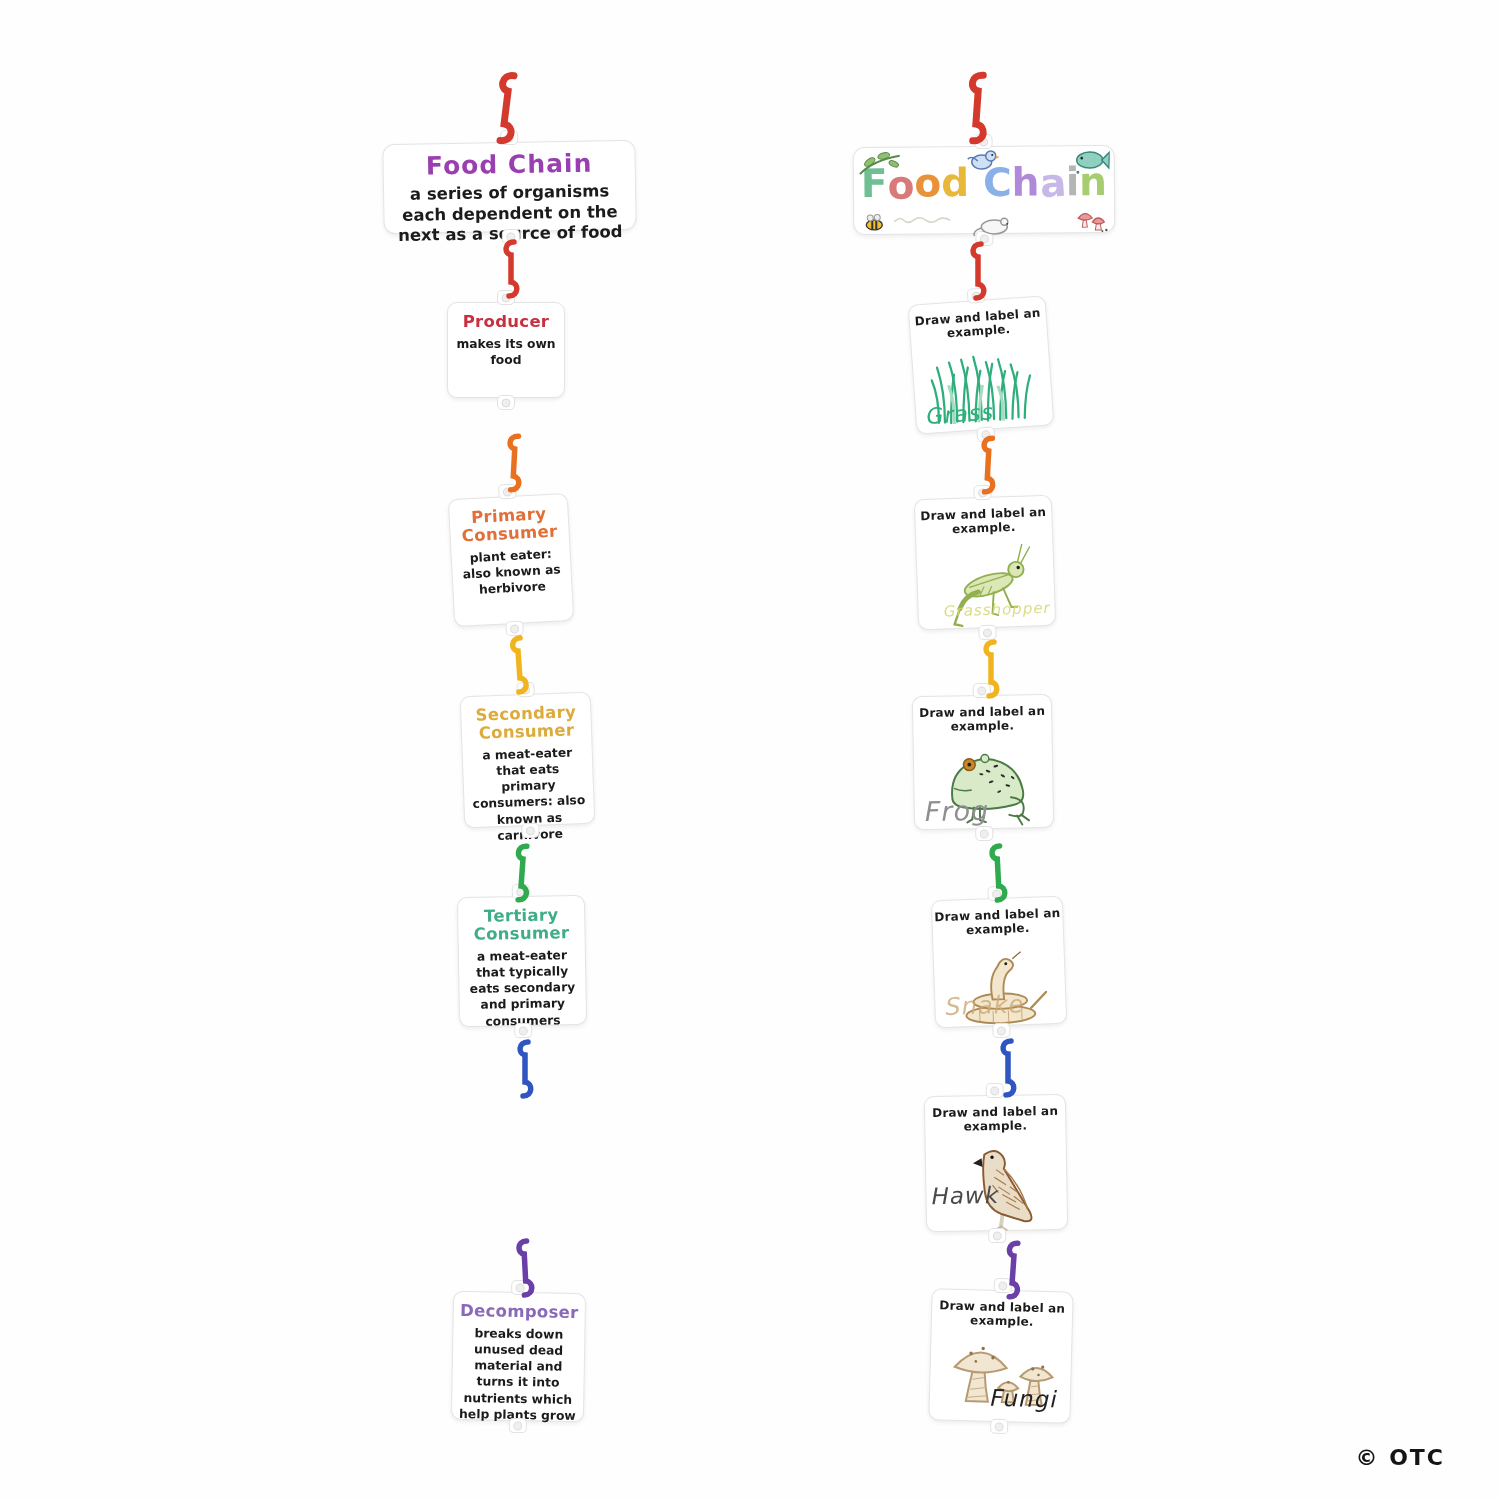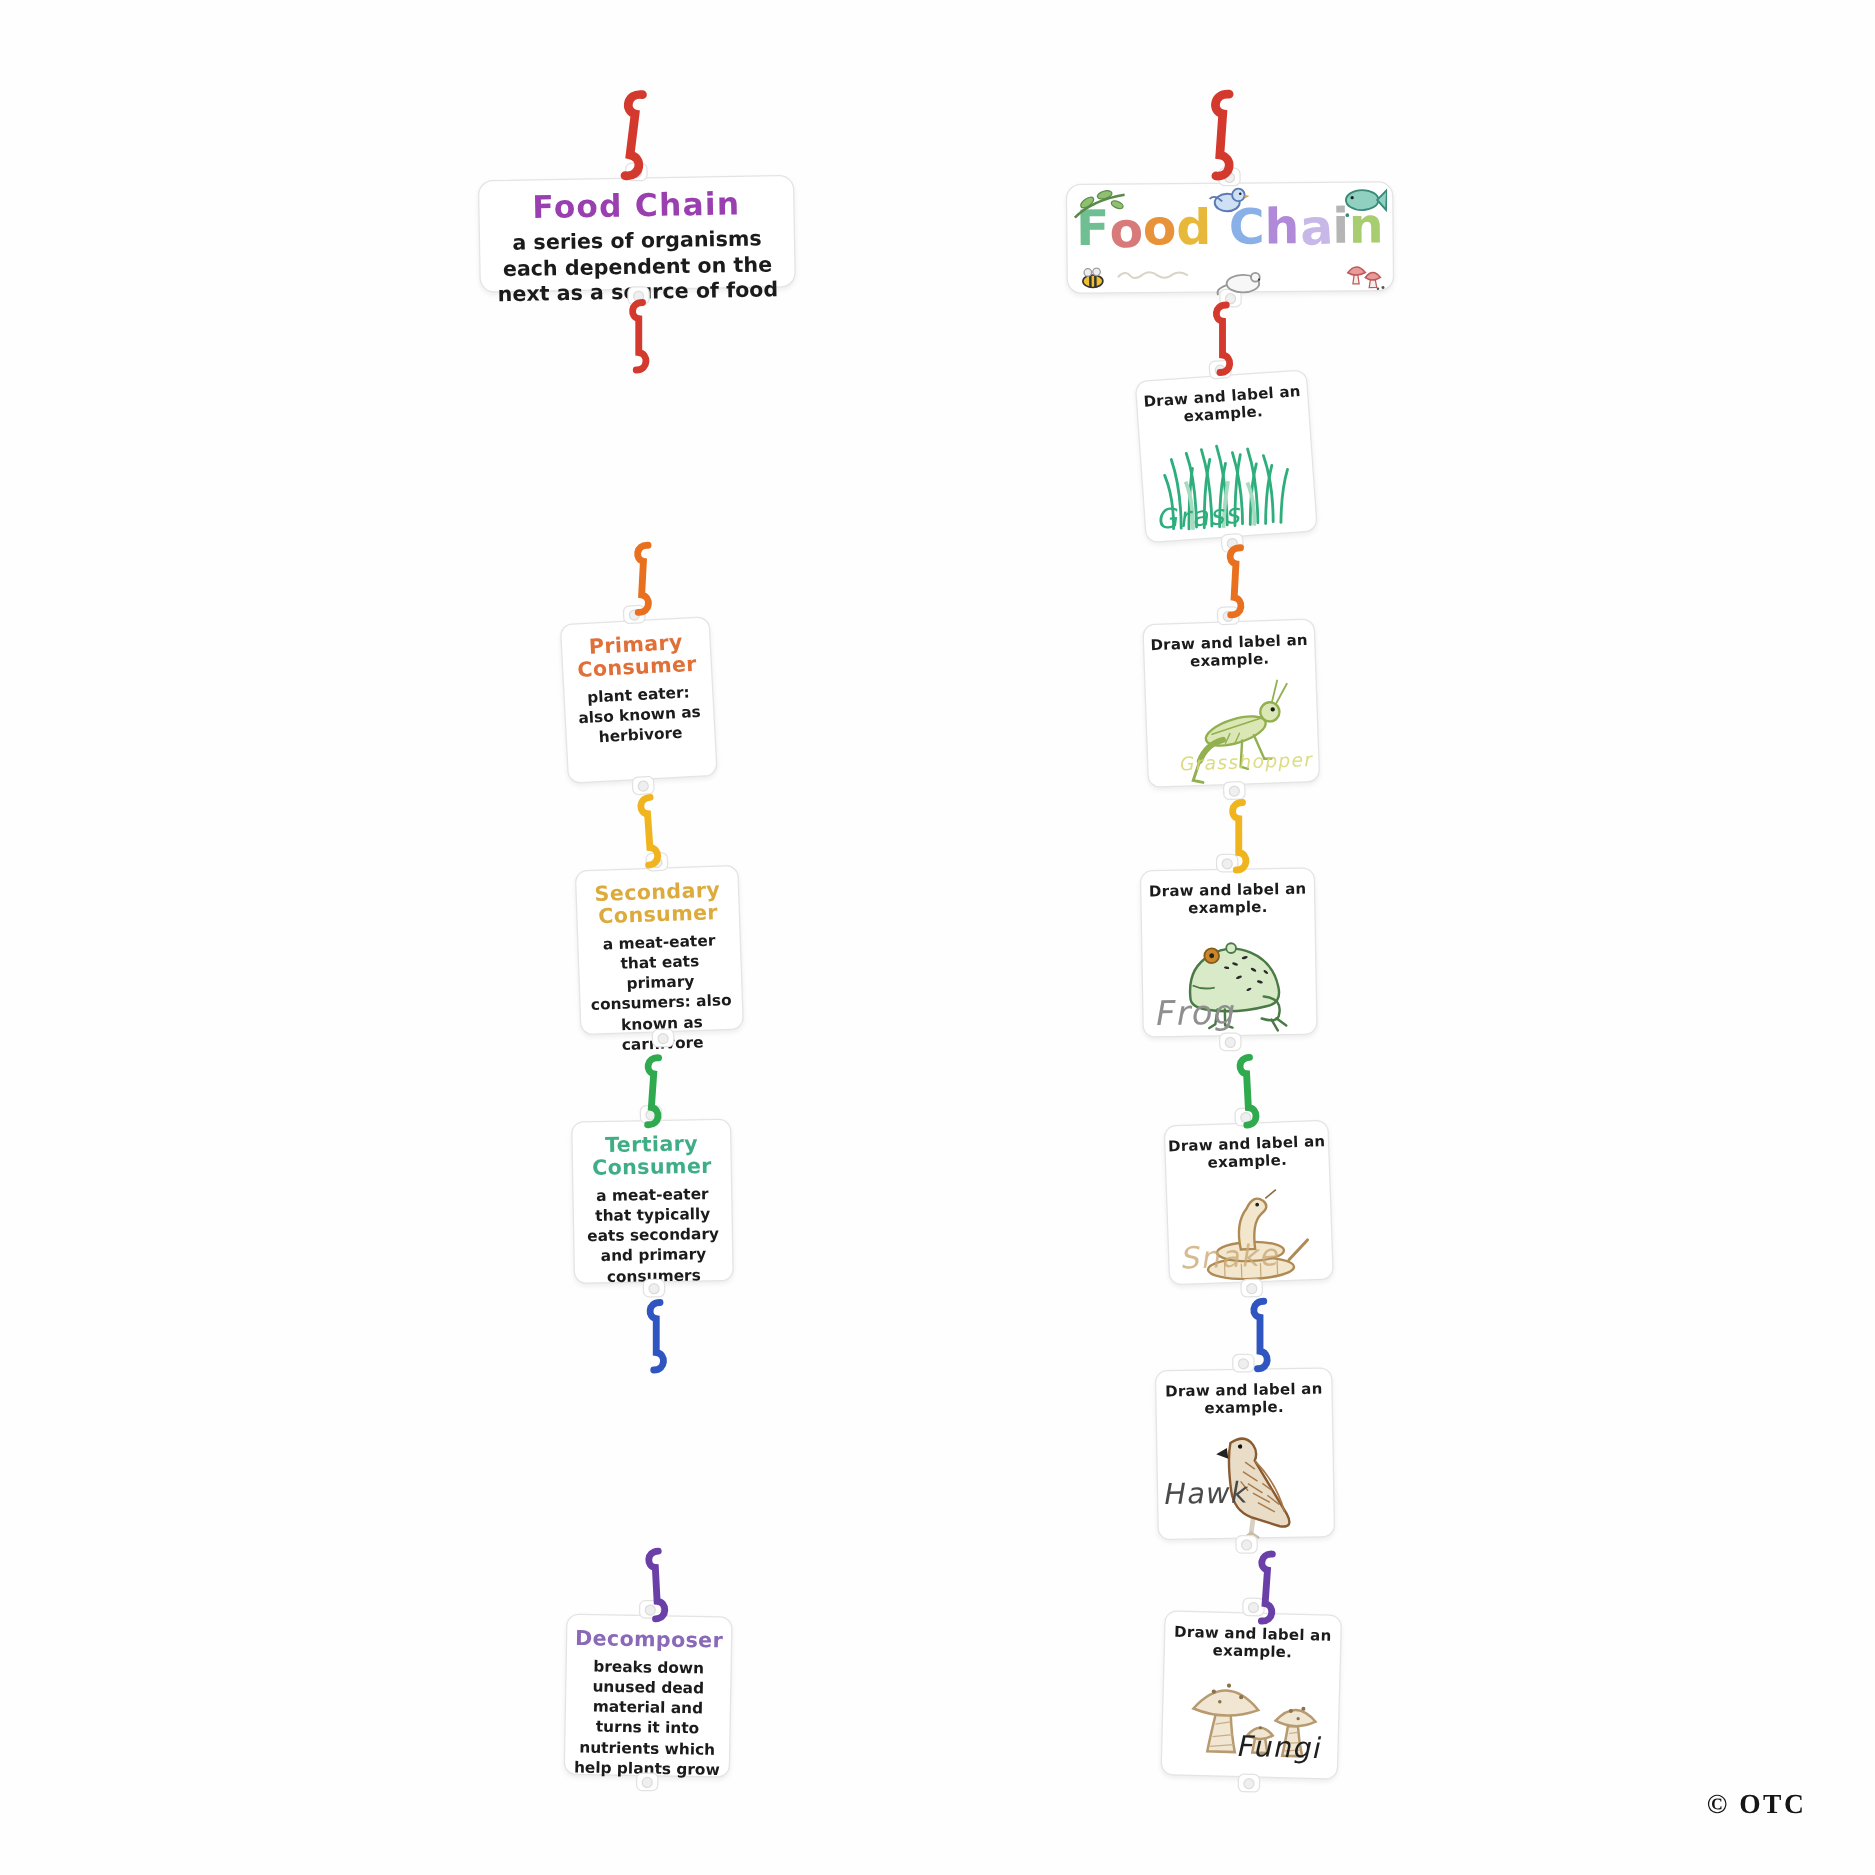--- a/index.html
+++ b/index.html
@@ -48,22 +48,22 @@
   .letters {
     display:flex; align-items:flex-end; justify-content:center;
     font-weight:bold; font-size:39px; line-height:1; margin-top:16px;
   }
   .letters span { display:inline-block; }
   .letters .gap { margin-left:14px; }
   .letters span:nth-child(2) { transform:translateY(2px); }
   .letters span:nth-child(7) { transform:translateY(1px) rotate(-3deg); }
   .doodle { position:absolute; }
   .watermark {
-    position:absolute; right:55px; bottom:44px; font-size:22px; font-weight:bold;
-    color:#151515; letter-spacing:2px;font-family:Liberation Serif, serif;
+    position:absolute; right:55px; bottom:30px; font-size:22px; font-weight:bold;
+    color:#151515; letter-spacing:2px;
   }
   
   .hook-l { left:490px; top:70px; transform:rotate(7deg); }
   .c-l0 { left:383px; top:142px; width:253px; height:90px; transform:rotate(-1deg); }
   .lk-l1 { left:498px; top:238px; }
   .c-l1 { left:447px; top:302px; width:118px; height:96px; }
   .lk-l2 { left:501px; top:432px; transform:rotate(3deg); }
   .c-l2 { left:451px; top:496px; width:120px; height:128px; transform:rotate(-3deg); }
   .lk-l3 { left:506px; top:634px; transform:rotate(-4deg); }
   .c-l3 { left:462px; top:694px; width:131px; height:132px; transform:rotate(-2deg); }
@@ -109,20 +109,26 @@
     <div class="tab tab-t"></div>
     <div class="tab tab-b"></div>
     <div class="h h0" style="color: rgb(154, 63, 176);">Food Chain</div>
     <div class="b b0">a series of organisms each dependent on the next as a source of food</div>
   </div>
 
   <svg class="link lk-l1" viewBox="0 0 26 62">
     <path d="M16 4 C6 4 6 16 13 17 L13 44 C21 45 21 58 11 58" fill="none" stroke-width="5.5" stroke-linecap="round" stroke="#d4392e"></path>
   </svg>
 
+  <div class="card c-l1">
+    <div class="tab tab-t"></div>
+    <div class="tab tab-b"></div>
+    <div class="h" style="color: rgb(200, 48, 63);">Producer</div>
+    <div class="b">makes its own food</div>
+  </div>
 
   <svg class="link lk-l2" viewBox="0 0 26 62">
     <path d="M16 4 C6 4 6 16 13 17 L13 44 C21 45 21 58 11 58" fill="none" stroke-width="5.5" stroke-linecap="round" stroke="#e8701f"></path>
   </svg>
 
   <div class="card c-l2">
     <div class="tab tab-t"></div>
     <div class="tab tab-b"></div>
     <div class="h" style="color: rgb(224, 112, 56);">Primary Consumer</div>
     <div class="b">plant eater: also known as herbivore</div>

